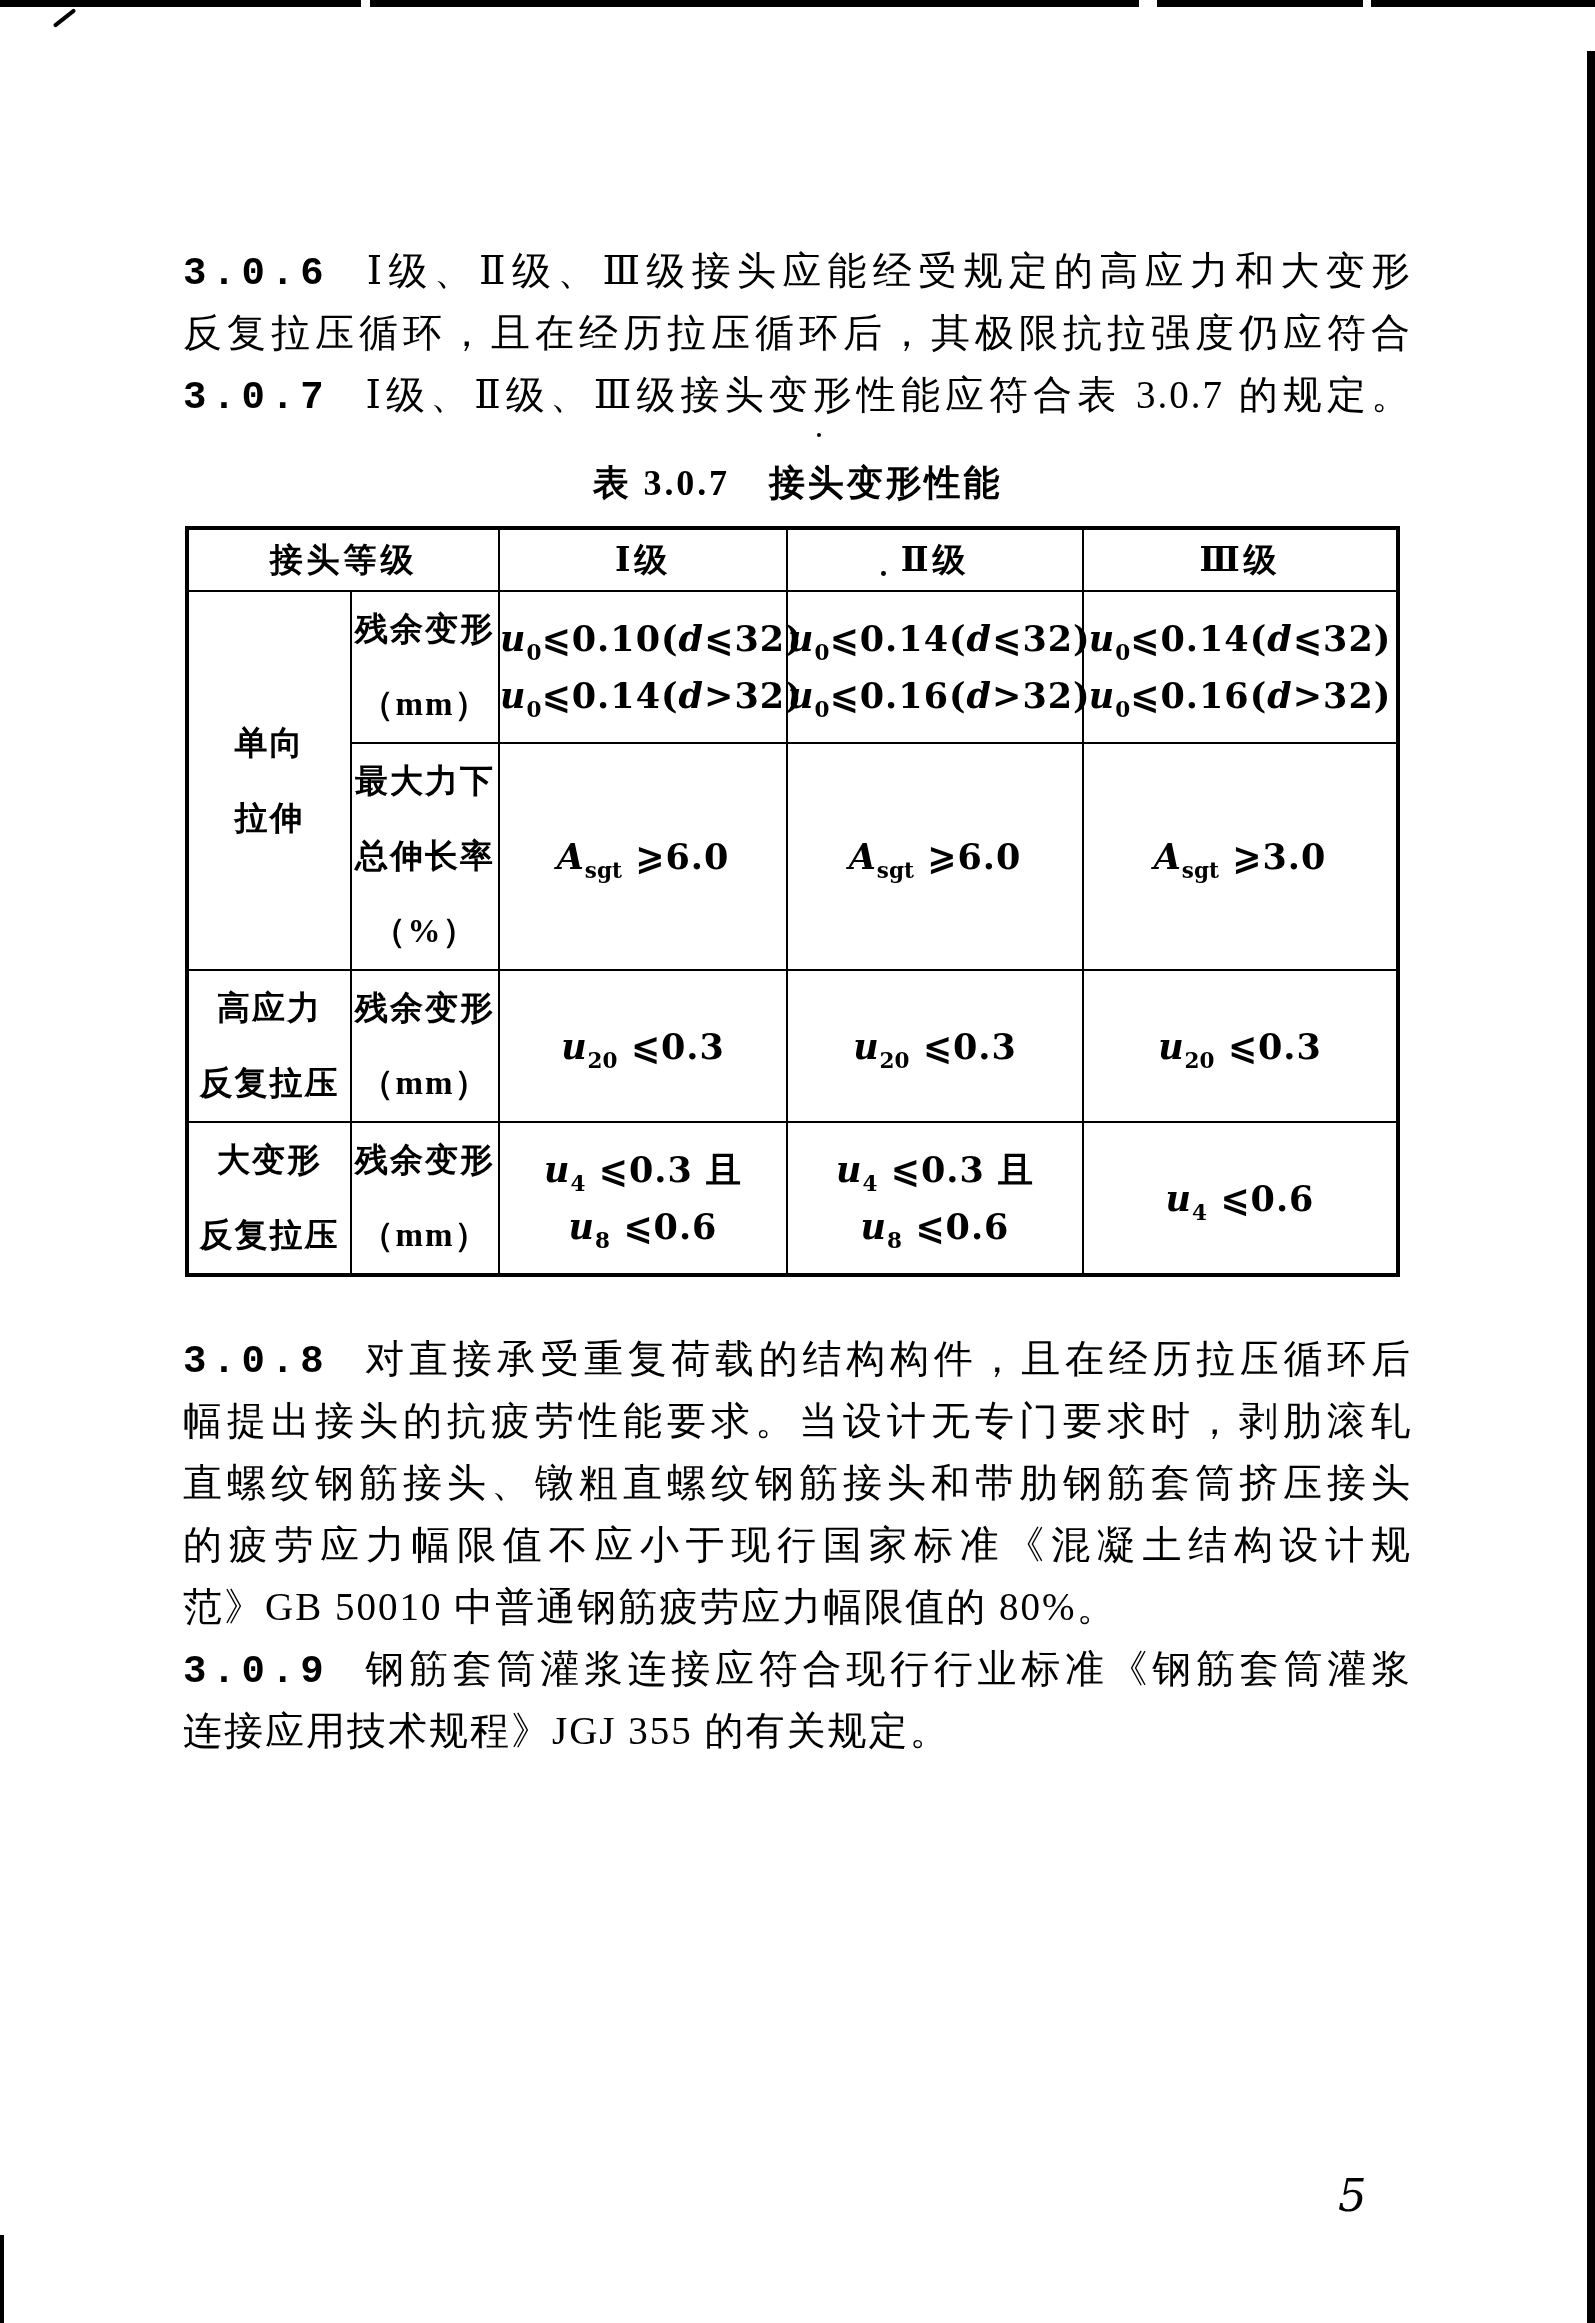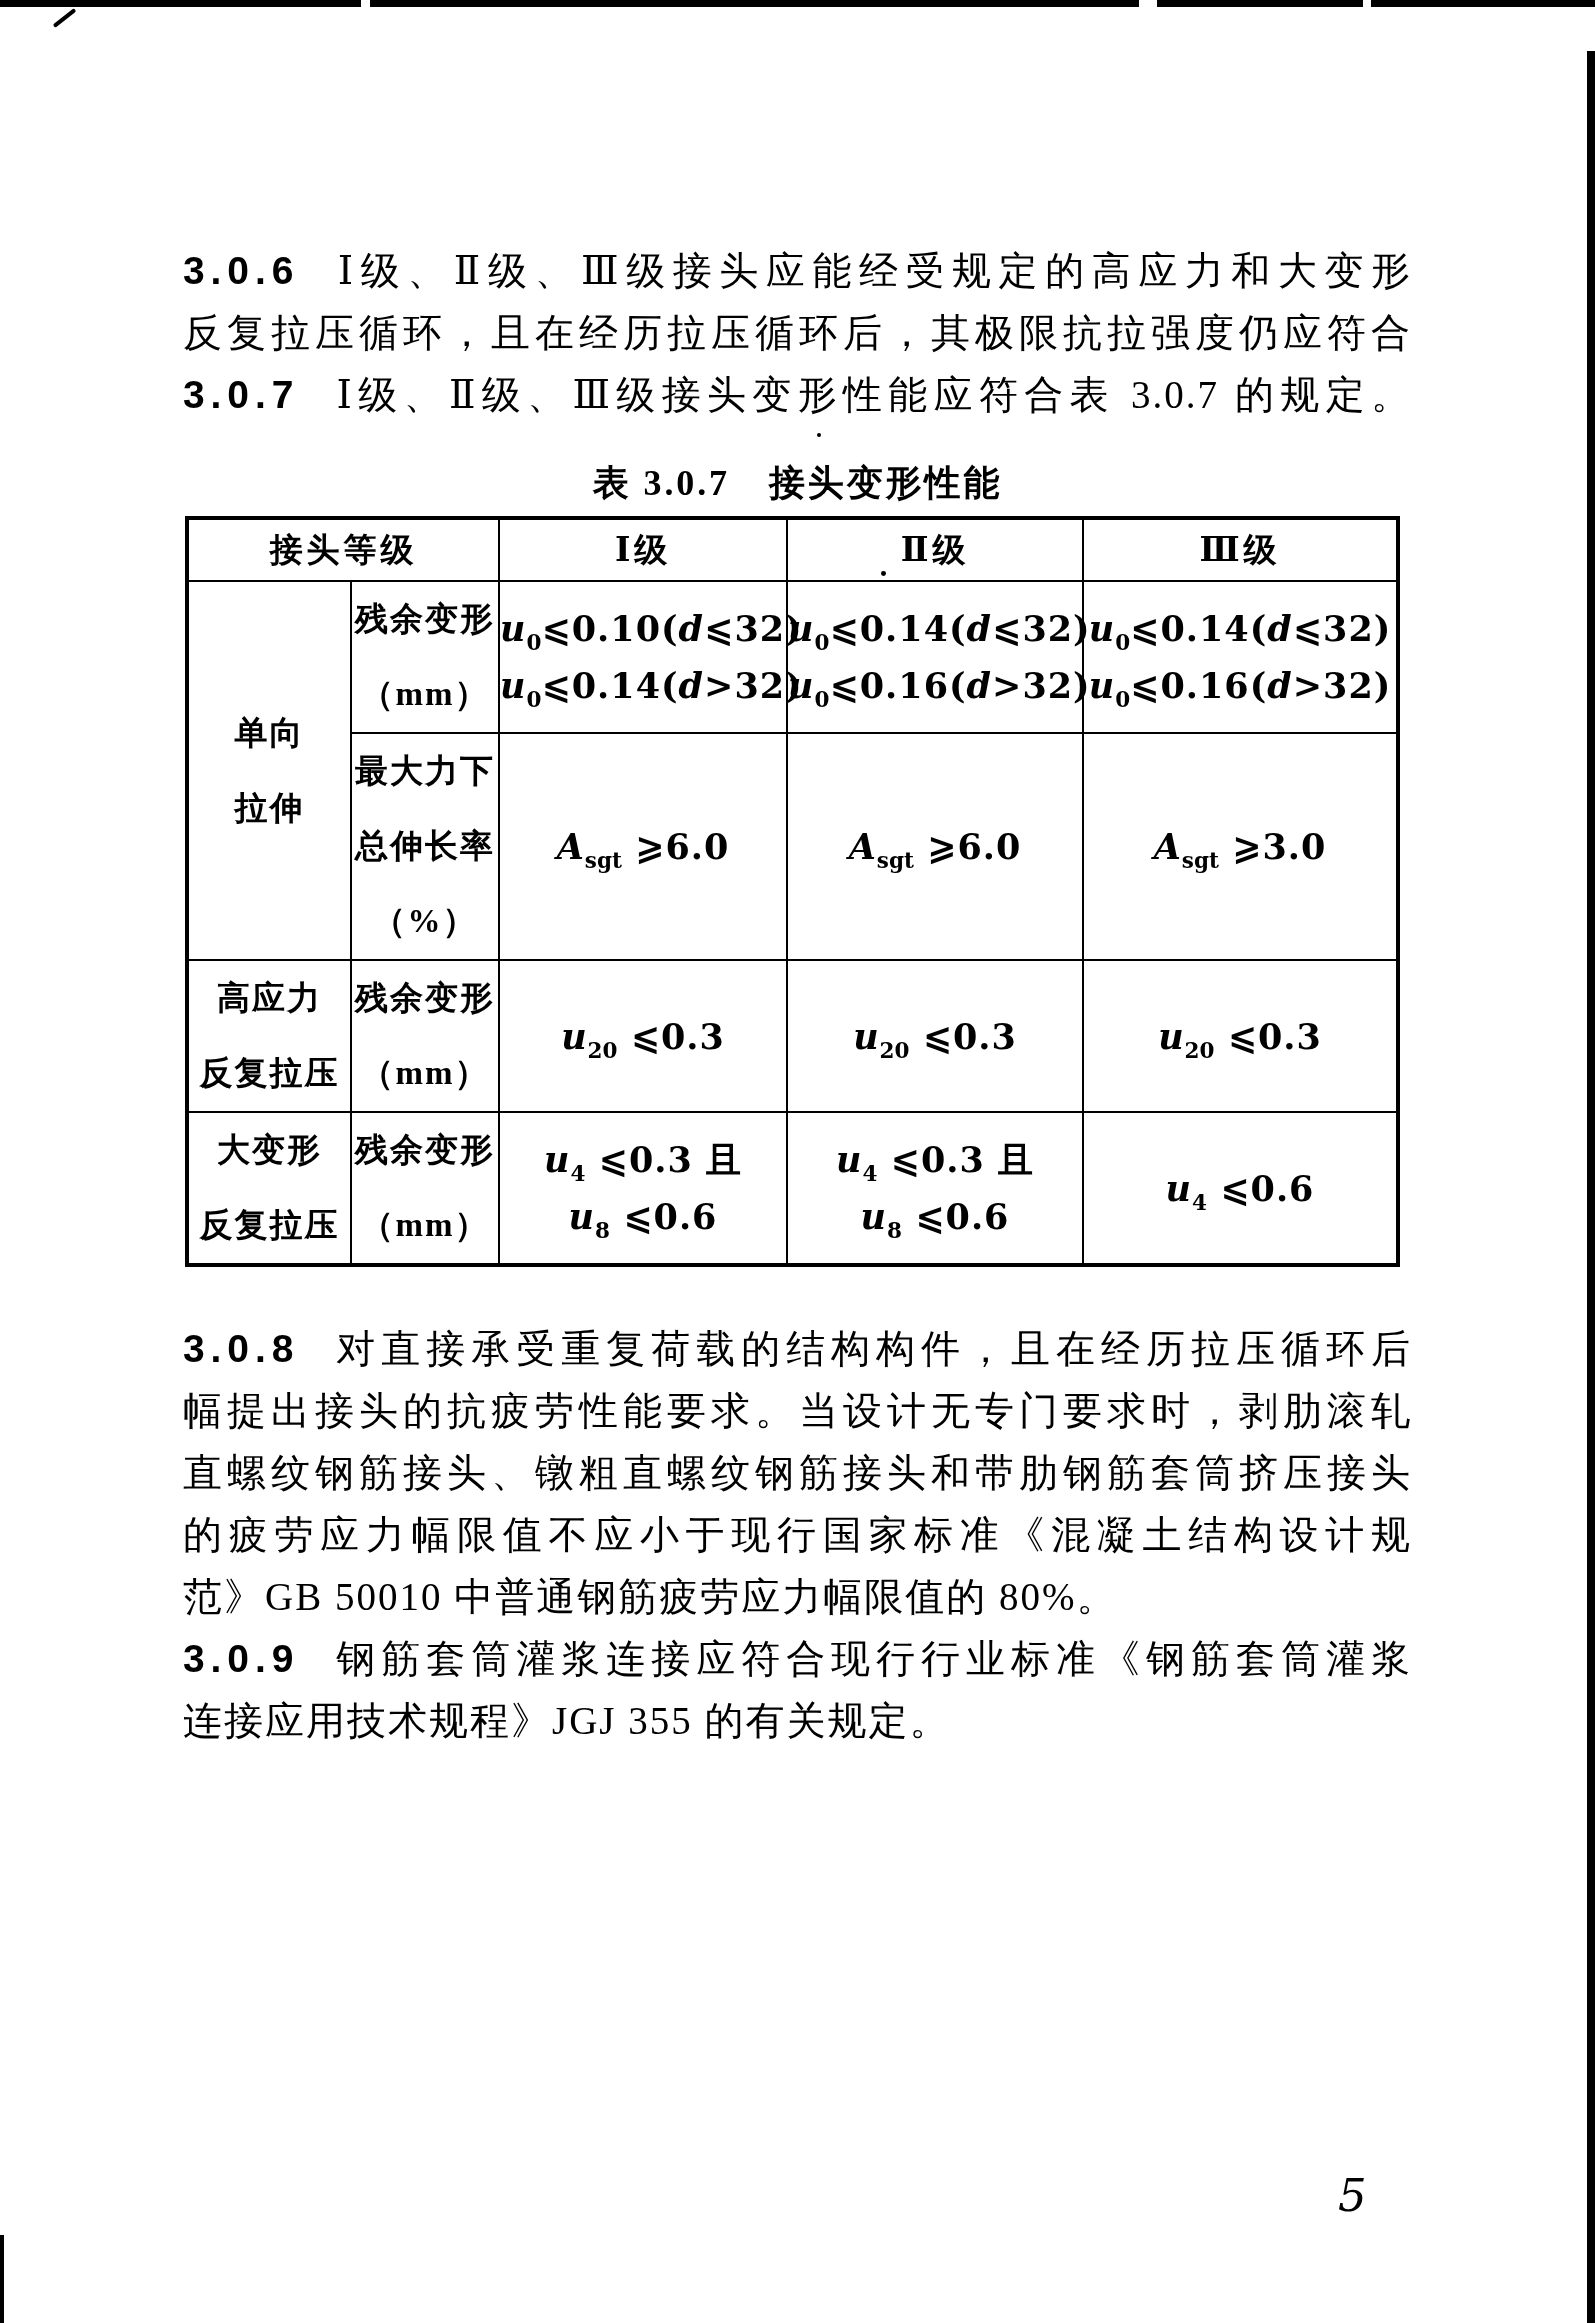--- a/index.html
+++ b/index.html
@@ -20,25 +20,25 @@
   .speck.s1 { left:881px; top:571px; }
   .speck.s2 { left:817px; top:433px; width:3.9px; height:3.9px; }
 
   
   .content { position:absolute; left:183px; top:240px; width:1229px; }
   .bline {
     font-size:39px; line-height:62px; height:62px; letter-spacing:2px;
     text-align:justify; text-align-last:justify; white-space:nowrap;
   }
   .bline.short { text-align-last:left; }
-  .num { font-weight:bold; letter-spacing:5.9px; margin-right:33px; font-family:Liberation Sans, sans-serif; }
+  .num { font-weight:bold; letter-spacing:5.9px; margin-right:33px; font-family:Liberation Mono, monospace; }
 
   
   .tbl-title { text-align:center; font-weight:bold; font-size:36px;
-    letter-spacing:2.9px; margin:35px 0 10px 0; line-height:45px; }
+    letter-spacing:2.9px; margin:35px 0 20px 0; line-height:45px; }
   table.spec { border-collapse:collapse; table-layout:fixed; width:1215px; margin-left:2px;
     border:4.9px solid #000;font-weight:bold; }
   table.spec td { border:2px solid #000; text-align:center; vertical-align:middle; padding:0; }
   .hcell { font-size:33px; height:60px; letter-spacing:3.9px; }
   .grp, .lbl { font-size:33px; line-height:75px; white-space:pre-line; letter-spacing:2px; }
   .h1 { height:121px; } .h2 { height:164px;margin-top:24px; } .h3 { height:133px; } .h4 { height:125px; }
   .fline { font-size:35px; line-height:57px; font-family:"DejaVu Serif","DejaVu Sans",serif;
     letter-spacing:1px; }
   .fv { font-style:italic; }
   .fsub { font-size:21.5px; line-height:0; vertical-align:-8.8px; letter-spacing:0; }

